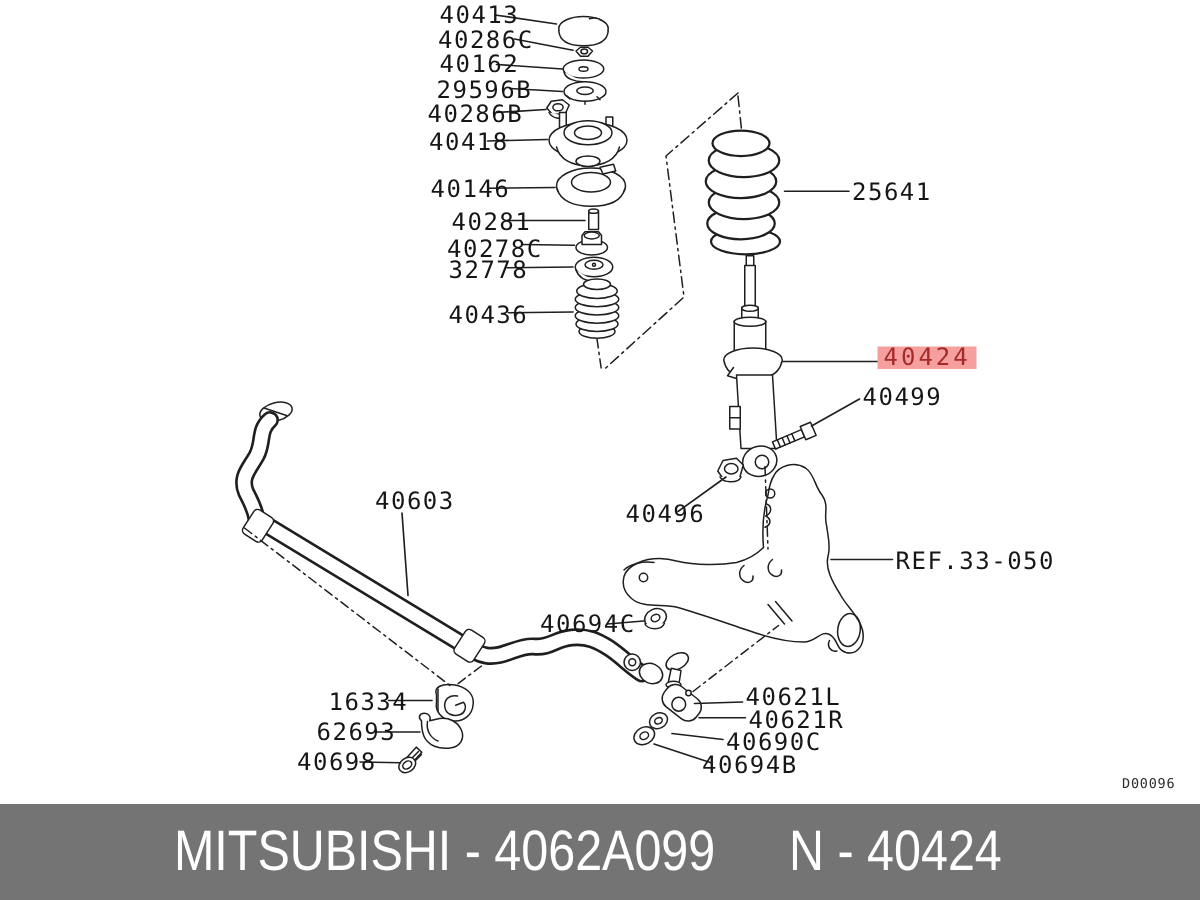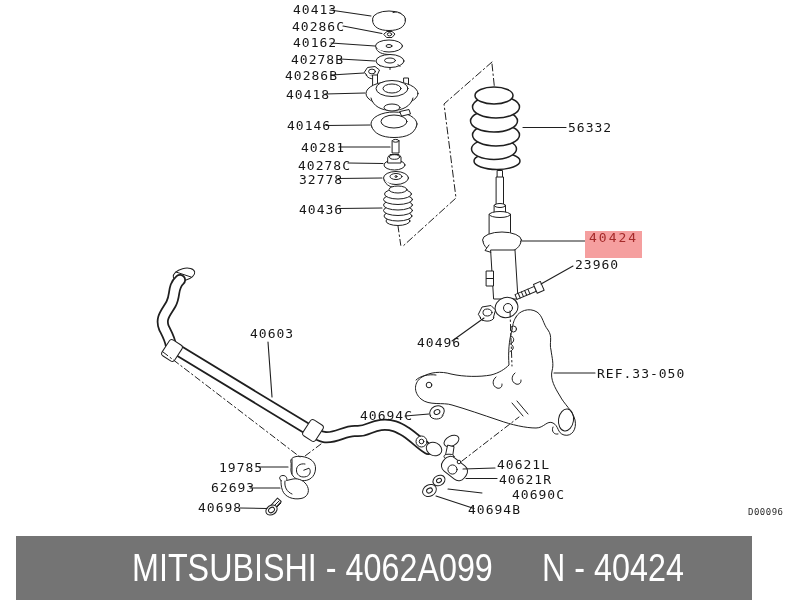--- a/index.html
+++ b/index.html
@@ -1,23 +1,23 @@
 <!DOCTYPE html>
 <html><head>
 <meta charset="utf-8">
 <style>
   html,body{margin:0;padding:0;background:#fff;}
   #stage{position:relative;width:800px;height:600px;background:#ffffff;overflow:hidden;
          font-family:"Liberation Sans",sans-serif;}
   #art{position:absolute;left:0;top:0;}
-  .lbl{position:absolute;font-family:"DejaVu Sans Mono",monospace;font-size:13px;
+  .lbl{position:absolute;font-family:"DejaVu Sans Mono",monospace;font-size:16px;
        line-height:12px;letter-spacing:1px;color:#161616;white-space:nowrap;cursor:default;}
-  .lbl.hl{background:#f59f9f;color:#a52a2a;letter-spacing:2px;padding:1px 4px 14px 4px;line-height:12px;}
-  .lbl.small{font-size:9px;letter-spacing:0.5px;color:#2a2a2a;}
-  #footer{position:absolute;left:16px;top:536px;width:736px;height:64px;background:#747474;}
+  .lbl.hl{background:#f59f9f;color:#a52a2a;letter-spacing:2px;padding:1px 4px 2px 4px;line-height:12px;}
+  .lbl.small{font-size:9px;letter-spacing:0.5px;color:#2a2a2a;margin-top:11px;}
+  #footer{position:absolute;left:0;top:536px;width:800px;height:64px;background:#747474;}
   .ftxt{position:absolute;top:0;height:64px;display:flex;align-items:center;
         font-family:"Liberation Sans",sans-serif;font-size:38px;font-weight:500;color:#ffffff;
         transform:scaleX(0.85);transform-origin:0 50%;white-space:pre;}
   #f-left{left:116px;}
   #f-right{left:526px;}
   svg *{vector-effect:none;}
 </style>
 </head>
 <body>
 
@@ -241,41 +241,41 @@
         <path d="M462,461 L519,417"></path>
         <path d="M163,352 L300,457"></path>
         <path d="M321,444 L305,456"></path>
       </g>
     </g>
   </svg>
 
   <span class="lbl" style="left:293px;top:4px">40413</span>
   <span class="lbl" style="left:292px;top:21px">40286C</span>
   <span class="lbl" style="left:293px;top:37px">40162</span>
-  <span class="lbl" style="left:291px;top:54px">40278B</span>
+  <span class="lbl" style="left:291px;top:54px">29596B</span>
   <span class="lbl" style="left:285px;top:70px">40286B</span>
   <span class="lbl" style="left:286px;top:89px">40418</span>
   <span class="lbl" style="left:287px;top:120px">40146</span>
   <span class="lbl" style="left:301px;top:142px">40281</span>
   <span class="lbl" style="left:298px;top:160px">40278C</span>
   <span class="lbl" style="left:299px;top:174px">32778</span>
   <span class="lbl" style="left:299px;top:204px">40436</span>
-  <span class="lbl" style="left:568px;top:122px">56332</span>
+  <span class="lbl" style="left:568px;top:122px">25641</span>
   <span class="lbl hl" style="left:585px;top:231px">40424</span>
-  <span class="lbl" style="left:575px;top:259px">23960</span>
+  <span class="lbl" style="left:575px;top:259px">40499</span>
   <span class="lbl" style="left:417px;top:337px">40496</span>
   <span class="lbl" style="left:597px;top:368px">REF.33-050</span>
   <span class="lbl" style="left:250px;top:328px">40603</span>
   <span class="lbl" style="left:360px;top:410px">40694C</span>
-  <span class="lbl" style="left:219px;top:462px">19785</span>
+  <span class="lbl" style="left:219px;top:462px">16334</span>
   <span class="lbl" style="left:211px;top:482px">62693</span>
   <span class="lbl" style="left:198px;top:502px">40698</span>
   <span class="lbl" style="left:497px;top:459px">40621L</span>
   <span class="lbl" style="left:499px;top:474px">40621R</span>
-  <span class="lbl" style="left:512px;top:489px">40690C</span>
+  <span class="lbl" style="left:484px;top:489px">40690C</span>
   <span class="lbl" style="left:468px;top:504px">40694B</span>
 
   <span class="lbl small" style="left:748px;top:506px">D00096</span>
 
   <div id="footer">
     <span class="ftxt" id="f-left">MITSUBISHI - 4062A099</span>
     <span class="ftxt" id="f-right">N - 40424</span>
   </div>
 
 </div>

